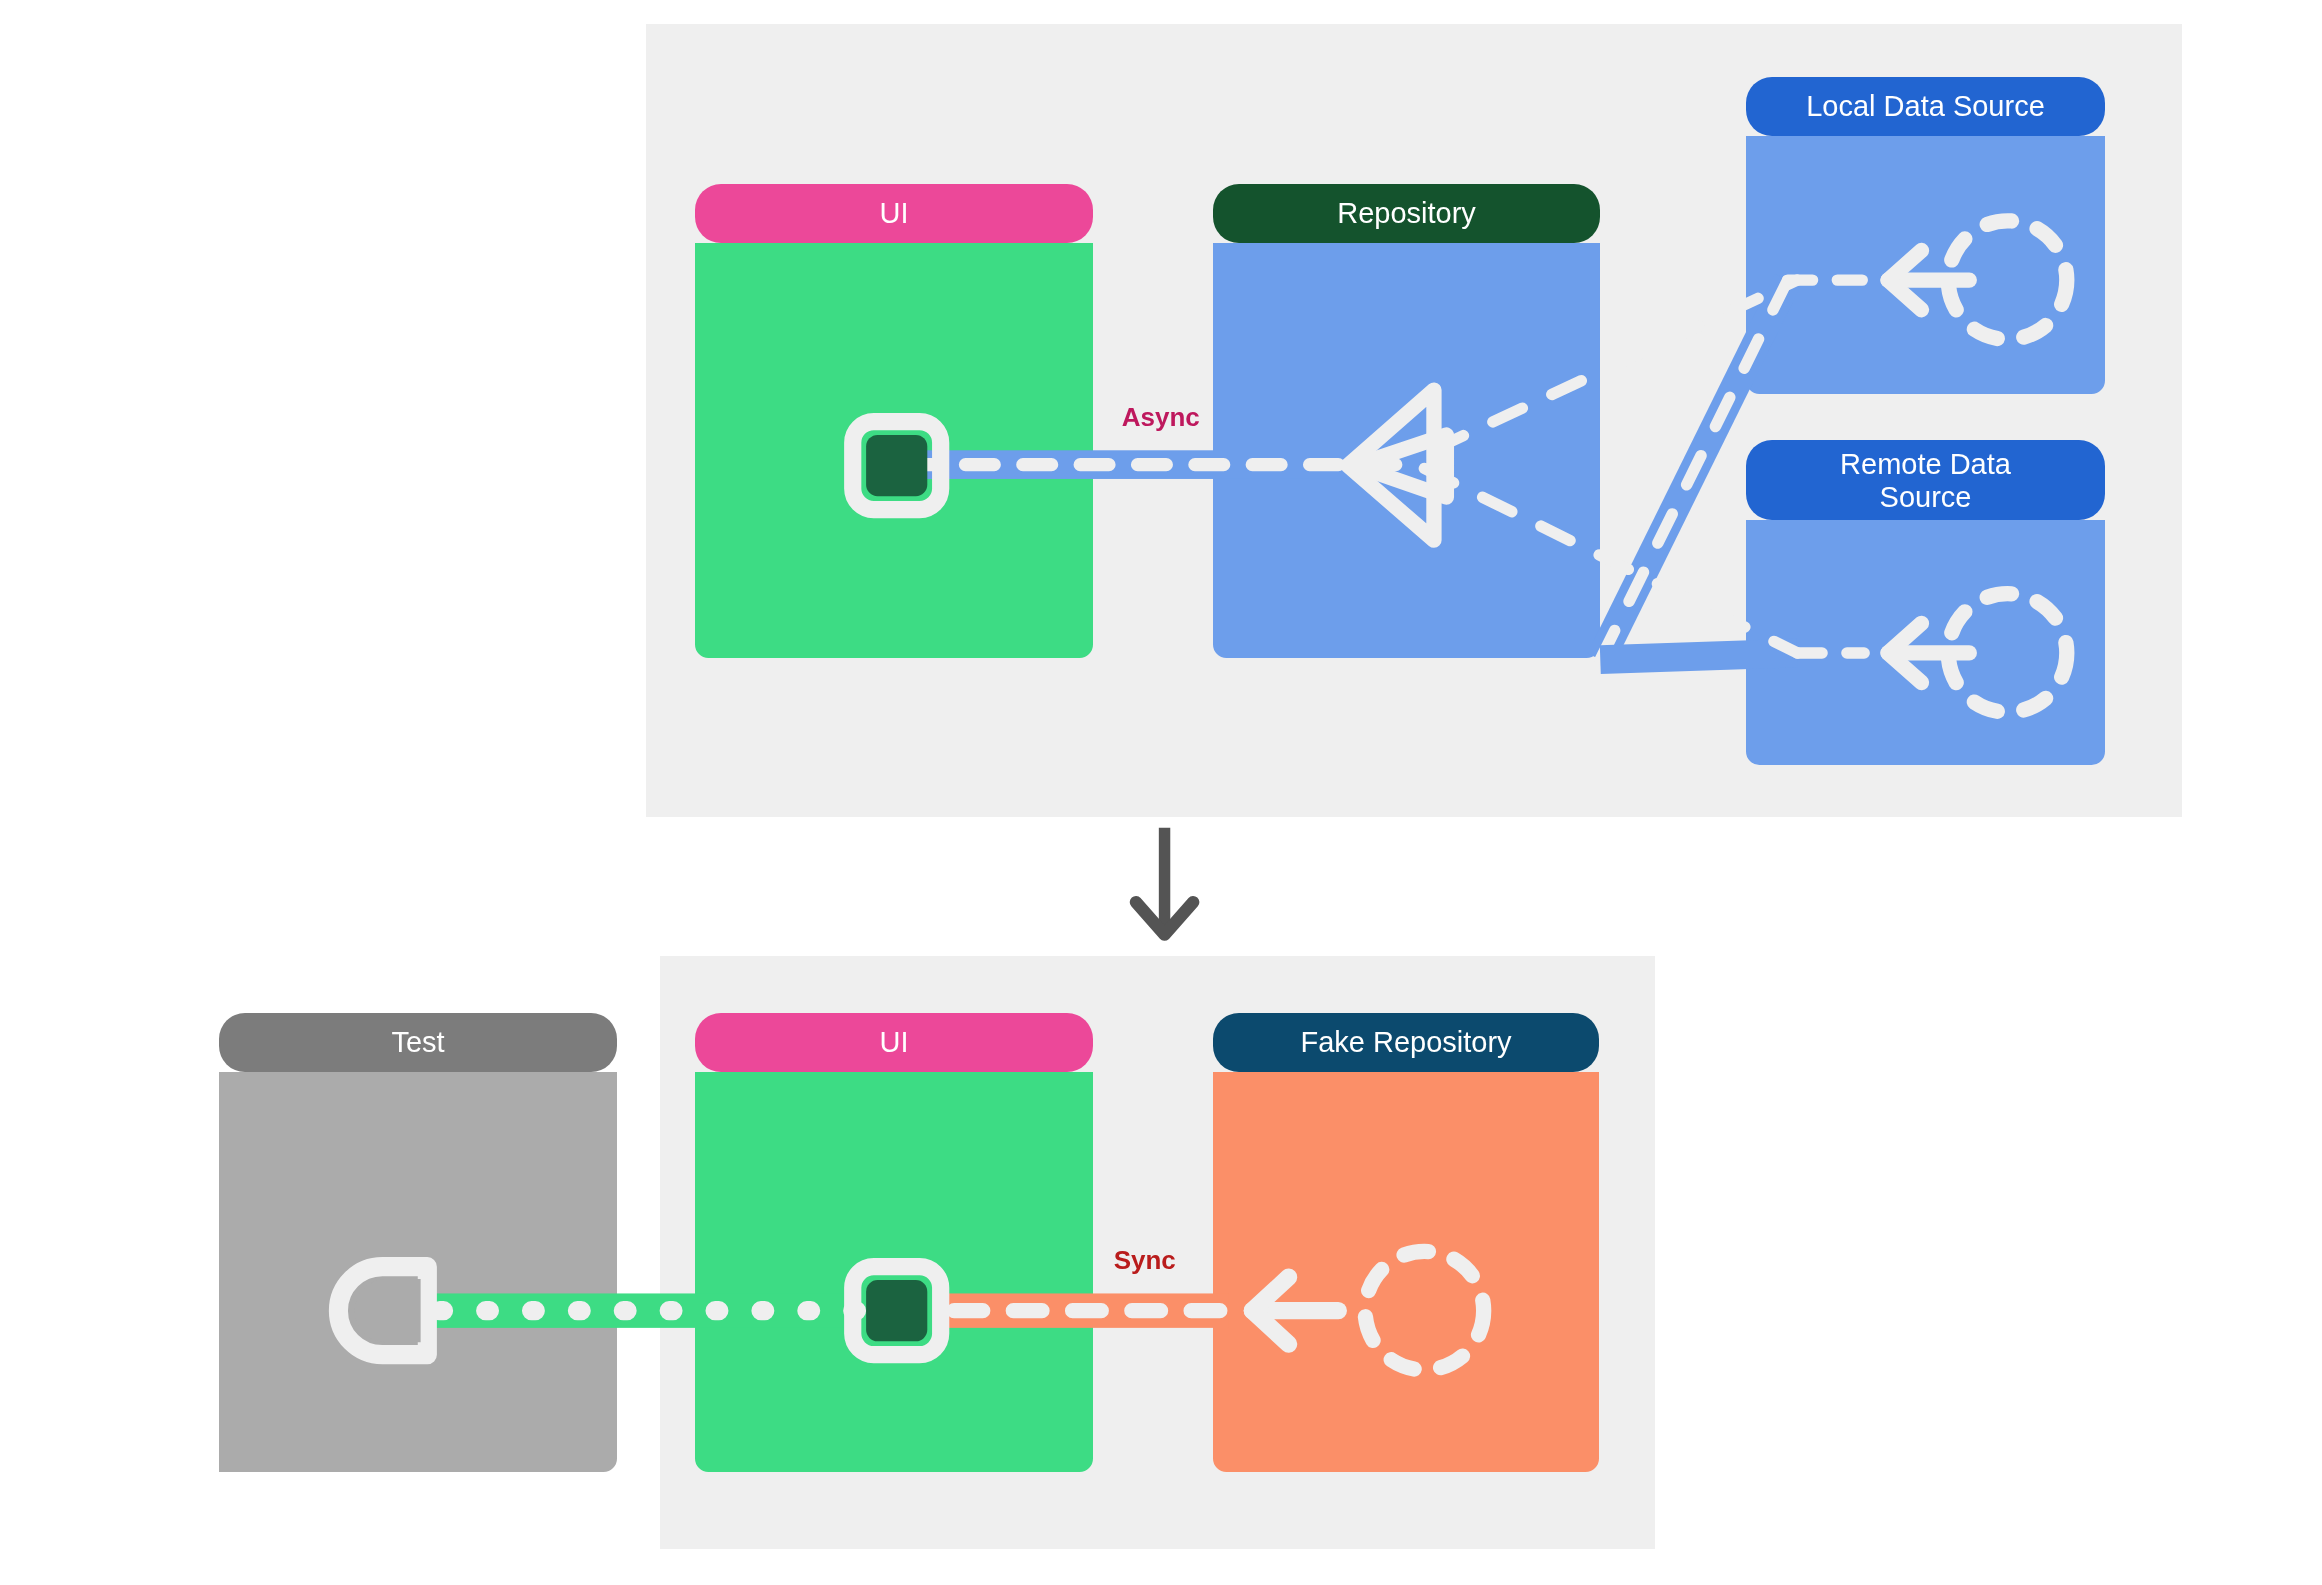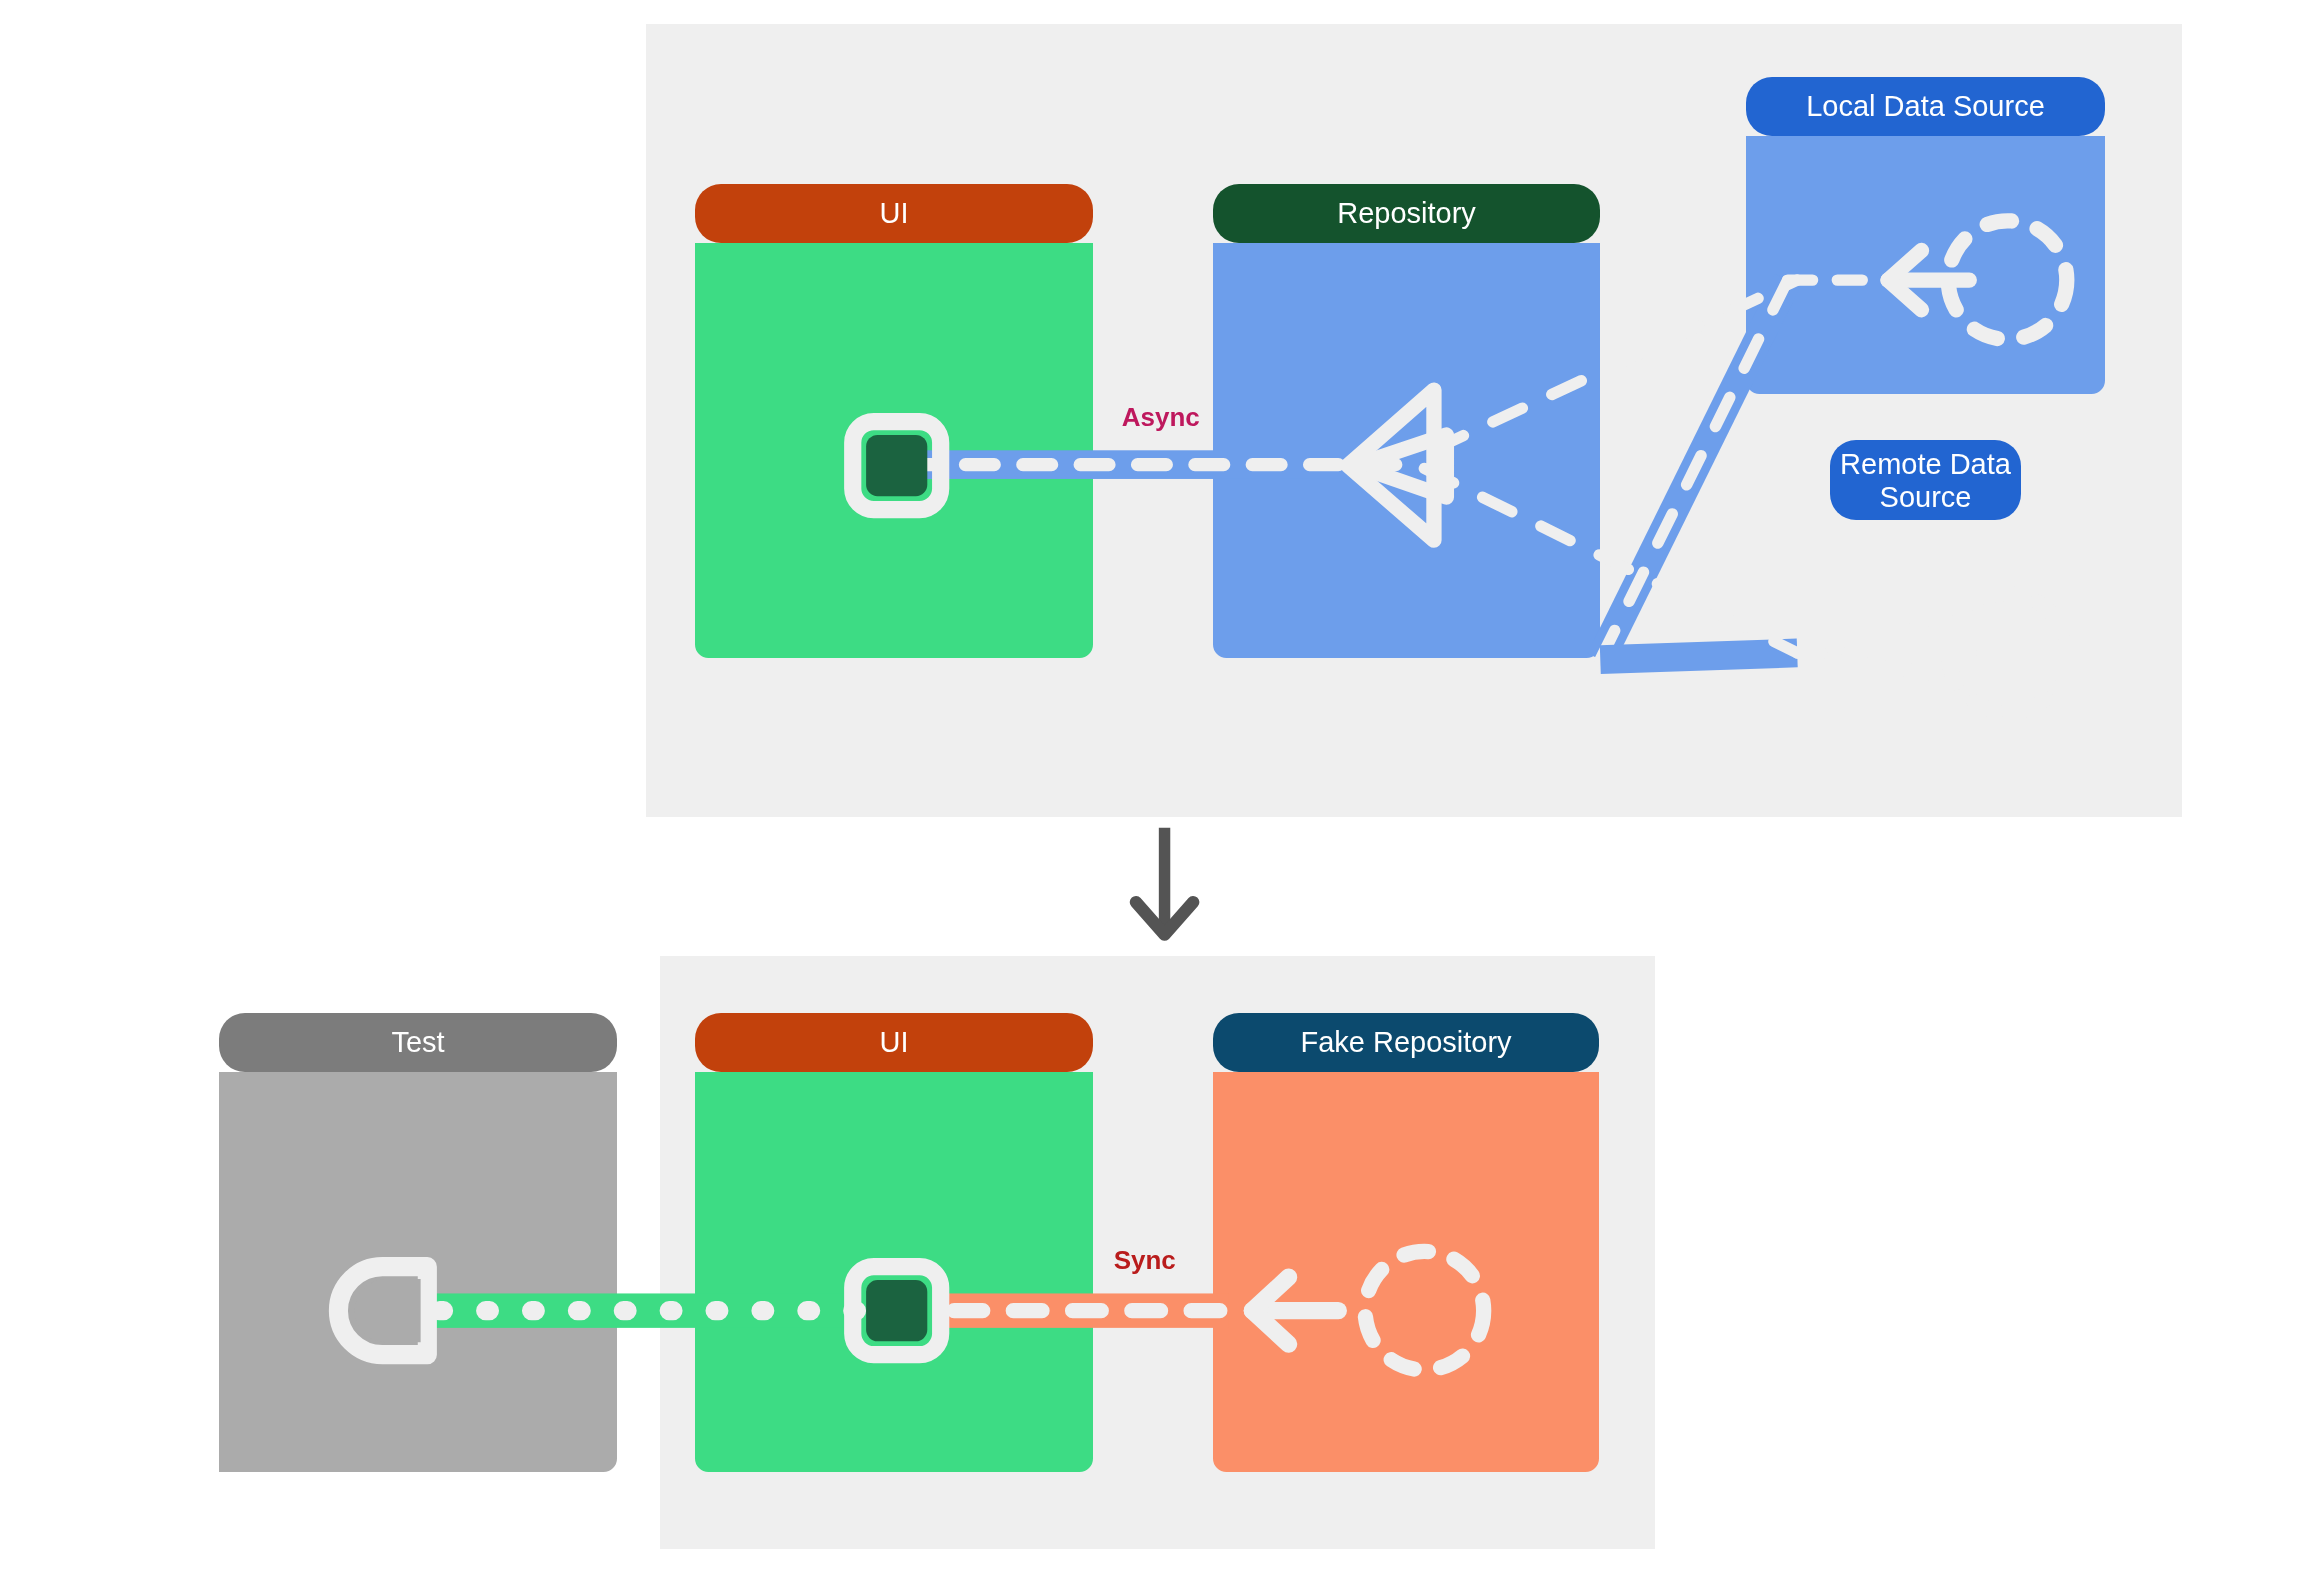--- a/index.html
+++ b/index.html
@@ -45,21 +45,21 @@
   }
   .node-header.two-line {
     height: 80px;
     padding-top: 1.9px;
   }
   .node-body {
     flex: 1 1 auto;
   }
 
   
-  .n-ui .node-header   { background: #c2410c; }
+  .n-ui .node-header   { background: #ec4899; }
   .n-ui .node-body     { background: #3DDC84; }
   .n-repo .node-header { background: #14532d; }
   .n-repo .node-body   { background: #6D9EEB; }
   .n-ds .node-header   { background: #2265D1; }
   .n-ds .node-body     { background: #6D9EEB; }
   .n-test .node-header { background: #7C7C7C; }
   .n-test .node-body   { background: #ABABAB; }
   .n-fake .node-header { background: #0c4a6e; }
   .n-fake .node-body   { background: #FB8F68; }
 
@@ -98,21 +98,21 @@
   <div class="node n-repo" style="left:1213px; top:184px; width:387px; height:474px;">
     <div class="node-header">Repository</div>
     <div class="node-body"></div>
   </div>
 
   <div class="node n-ds" style="left:1746px; top:77px; width:359px; height:317px;">
     <div class="node-header">Local Data Source</div>
     <div class="node-body"></div>
   </div>
 
-  <div class="node n-ds" style="left:1746px; top:440px; width:359px; height:325px;align-items:center;">
+  <div class="node n-ds" style="left:1746px; top:440px; width:359px; height:325px;">
     <div class="node-header two-line">Remote Data
 Source</div>
     <div class="node-body"></div>
   </div>
 
   <svg class="wires" width="2323" height="1586" viewBox="0 0 2430 1659">
 
     <g>
       <path d="M1674,690 L1870,293" stroke="#6D9EEB" stroke-width="30" fill="none"></path>
       <path d="M1674,690 L1870,293" stroke="#efefef" stroke-width="12" fill="none" stroke-linecap="round" stroke-dasharray="34 34"></path>

